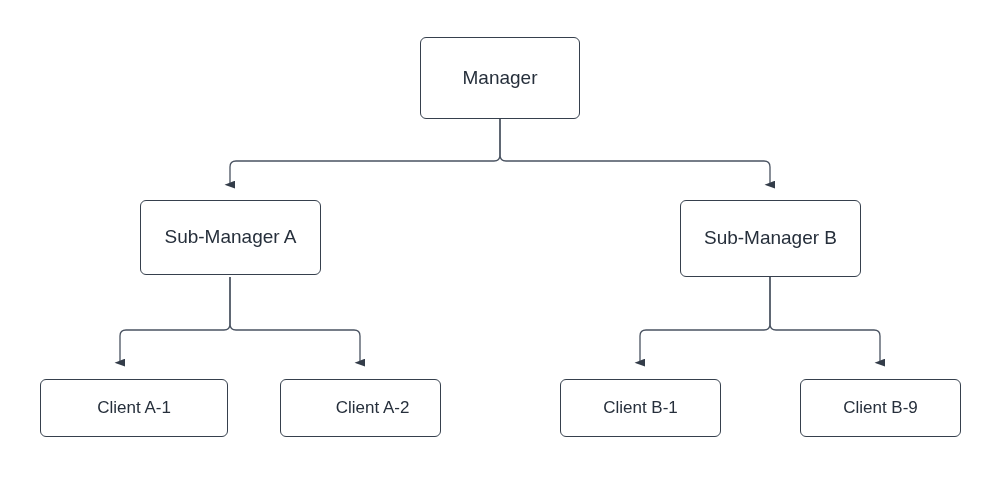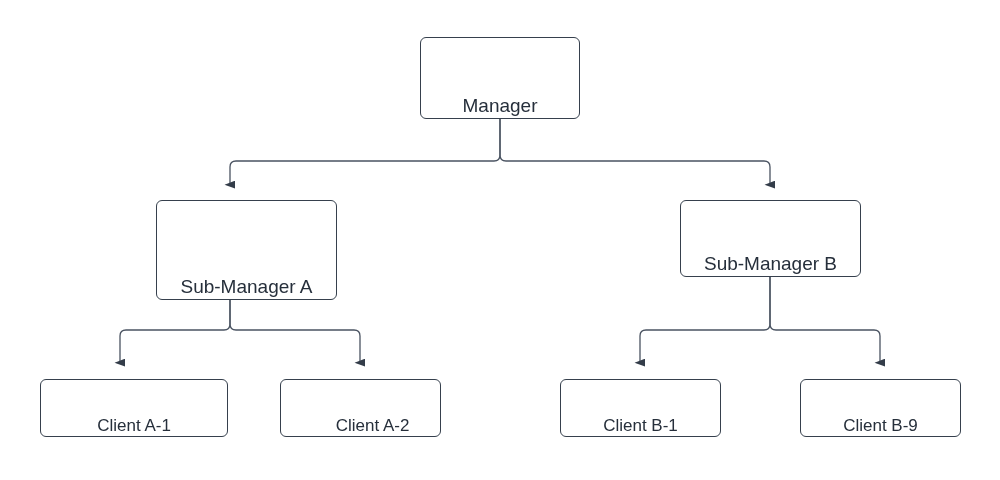--- a/index.html
+++ b/index.html
@@ -25,21 +25,21 @@
     left: 0;
     top: 0;
     width: 1000px;
     height: 480px;
     pointer-events: none;
   }
   .node {
     position: absolute;
     box-sizing: border-box;
     display: flex;
-    align-items: flex-end;
+    align-items: center;
     justify-content: center;
     background: #ffffff;
     border: 1.3px solid #36404d;
     border-radius: 6px;
     color: #232b36;
     text-align: center;
     z-index: 2;
   }
   .node-label {
     display: block;
@@ -76,21 +76,21 @@
       <path d="M770,277 L770,324 Q770,330 764,330 L646,330 Q640,330 640,336 L640,362" marker-end="url(#arrow)"></path>
 
       <path d="M770,277 L770,324 Q770,330 776,330 L874,330 Q880,330 880,336 L880,362" marker-end="url(#arrow)"></path>
     </g>
   </svg>
 
   <div class="node node-root" style="left:420px; top:37px; width:160px; height:82px;">
     <span class="node-label">Manager</span>
   </div>
 
-  <div class="node node-branch" style="left:140px; top:200px; width:181px; height:100px;margin-left:16px;">
+  <div class="node node-branch" style="left:140px; top:200px; width:181px; height:75px;">
     <span class="node-label">Sub-Manager A</span>
   </div>
 
   <div class="node node-branch" style="left:680px; top:200px; width:181px; height:77px;">
     <span class="node-label">Sub-Manager B</span>
   </div>
 
   <div class="node node-leaf" style="left:40px; top:379px; width:188px; height:58px;">
     <span class="node-label">Client A-1</span>
   </div>

